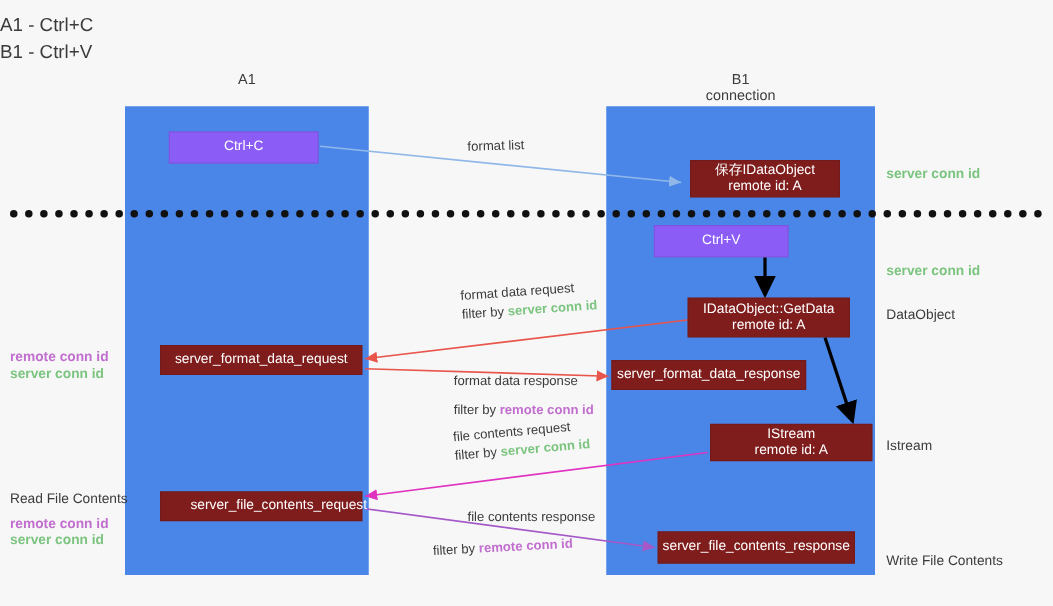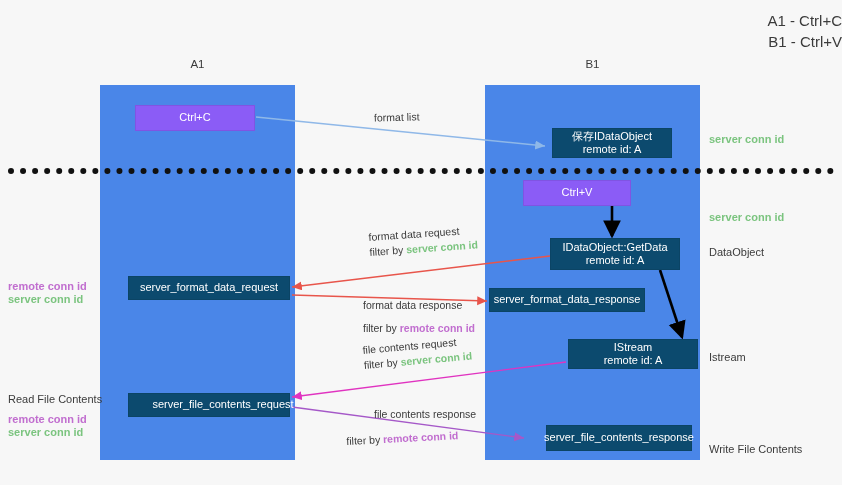--- a/index.html
+++ b/index.html
@@ -15,32 +15,32 @@
   #lane-b1{left:485px;top:85px;width:215px;height:375px;}
 
   .lane-head{
     position:absolute;text-align:center;color:#3b3b3b;
     font-size:11.5px;line-height:13px;
   }
   .lane-head .t1{display:block;}
   .lane-head .t2{display:block;}
 
   #title{
-    position:absolute;left:0;top:10px;width:842px;text-align:right;
+    position:absolute;left:0;top:10px;width:842px;text-align:left;
     font-size:15px;color:#3b3b3b;line-height:21px;
   }
 
   .box{
     position:absolute;box-sizing:border-box;
     display:flex;flex-direction:column;align-items:center;justify-content:center;
     color:#ffffff;font-size:11px;line-height:13.5px;text-align:center;
     border:1px solid rgba(0,0,0,0.08);
   }
   .green{background:#8b5cf6;}
-  .orange{background:#0c4a6e;}
+  .orange{background:#7f1d1d;}
 
   .side-label{
     position:absolute;font-size:11px;color:#3b3b3b;line-height:14px;
     white-space:nowrap;
   }
   .green-txt{color:#7bc47f;font-weight:bold;}
   .purple-txt{color:#c16ecf;font-weight:bold;}
 
   .edge-label{
     position:absolute;font-size:10.5px;color:#3b3b3b;line-height:15px;
@@ -62,20 +62,21 @@
   <div id="title">
     <span>A1 - Ctrl+C</span><br>
     <span>B1 - Ctrl+V</span>
   </div>
 
   <div class="lane-head" style="left:130px;top:58px;width:135px;text-align:center;">
     <span class="t1">A1</span>
   </div>
   <div class="lane-head" style="left:525px;top:58px;width:135px;">
     <span class="t1">B1</span>
+    <span class="t2">connection</span>
   </div>
 
   <div class="lane" id="lane-a1"></div>
   <div class="lane" id="lane-b1"></div>
 
   <svg id="wires">
     <defs>
       <marker id="ah-blue" markerWidth="9" markerHeight="9" refX="7" refY="3.2" orient="auto">
         <path d="M0,0 L7,3.2 L0,6.4 z" fill="#8fb8e8"></path>
       </marker>
@@ -138,21 +139,21 @@
 
   <div class="box orange" style="left:568px;top:339px;width:130px;height:30px;">
     <span>IStream</span>
     <span>remote id: A</span>
   </div>
 
   <div class="box orange" style="left:128px;top:393px;width:162px;height:24px;padding-left:28px;">
     <span>server_file_contents_request</span>
   </div>
 
-  <div class="box orange" style="left:546px;top:425px;width:146px;height:26px;">
+  <div class="box orange" style="left:526px;top:425px;width:158px;height:26px;">
     <span>server_file_contents_response</span>
   </div>
 
   <div class="edge-label" style="left:374px;top:110px;transform:rotate(-1.5deg);">
     <span>format list</span>
   </div>
 
   <div class="edge-label" style="left:368px;top:230px;transform:rotate(-4deg);transform-origin:left top;">
     <div>format data request</div>
     <div>

